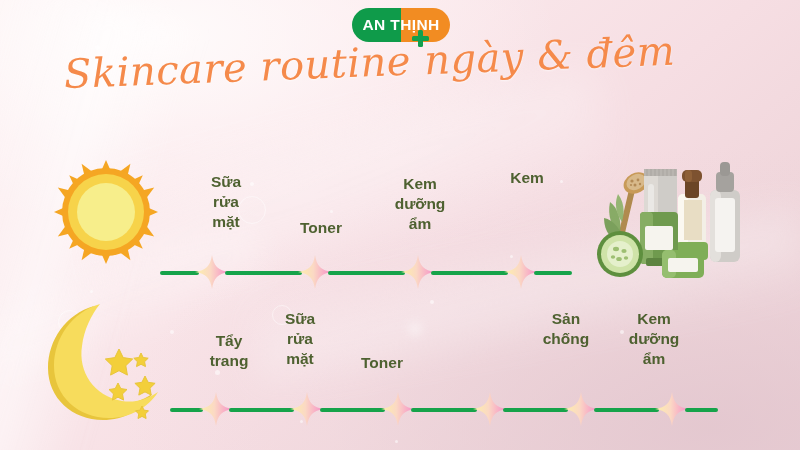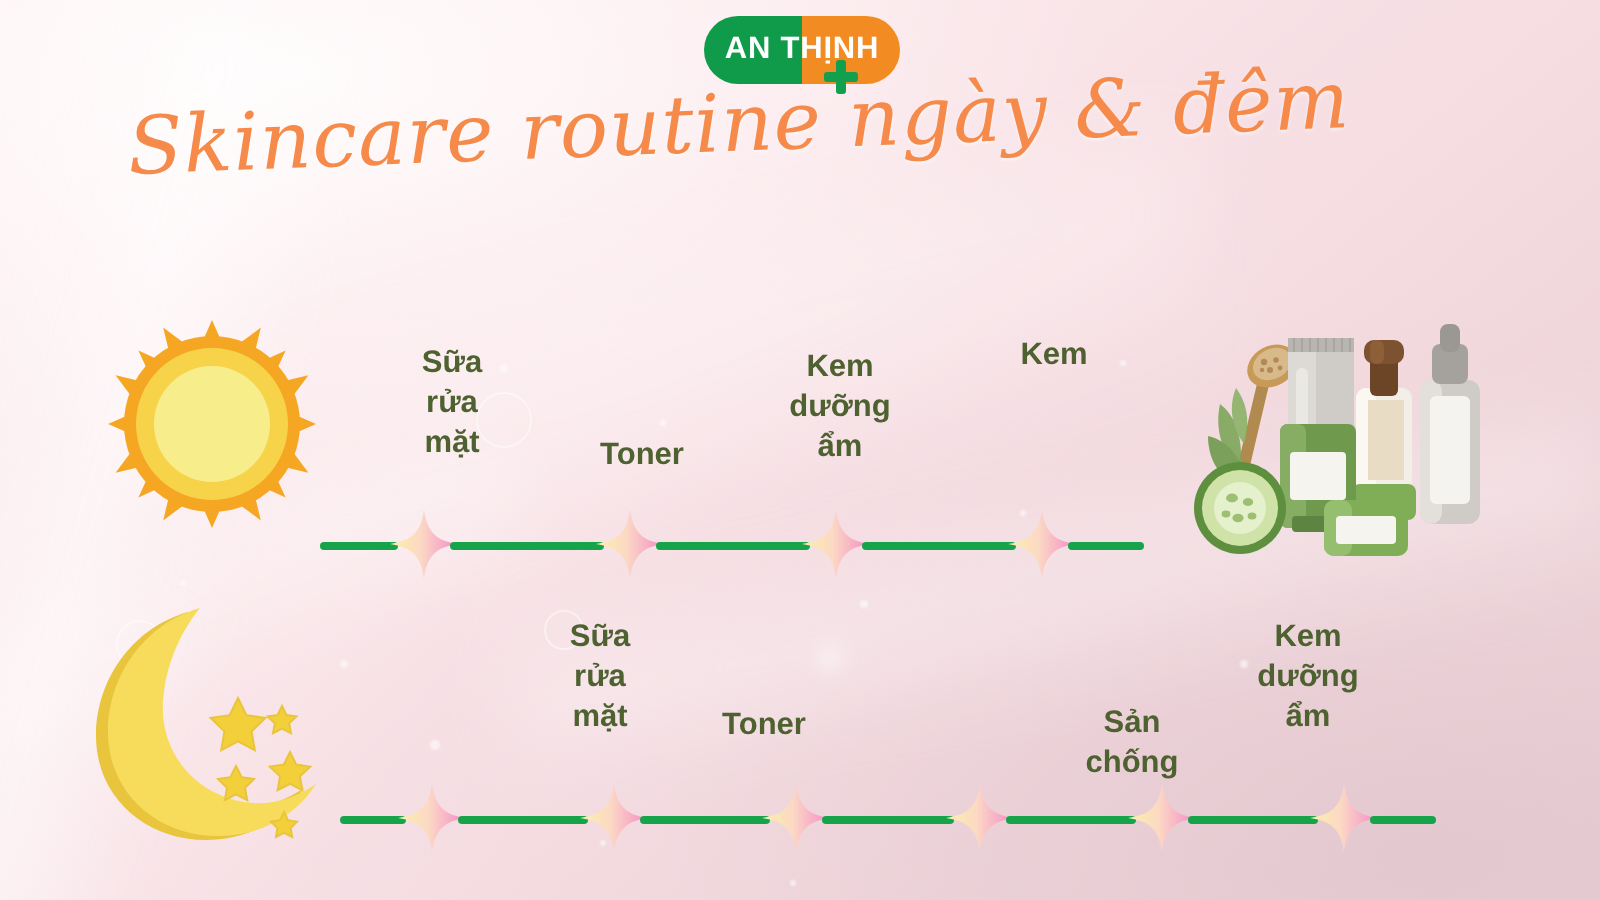--- a/index.html
+++ b/index.html
@@ -298,29 +298,33 @@
               <stop offset="0%" stop-color="#fdf0a8"></stop>
               <stop offset="45%" stop-color="#fbd9c4"></stop>
               <stop offset="100%" stop-color="#f58cc8"></stop>
             </linearGradient>
           </defs>
           <path d="M17 0 C18.6 11 23 15.4 34 17 C23 18.6 18.6 23 17 34 C15.4 23 11 18.6 0 17 C11 15.4 15.4 11 17 0 Z" fill="url(#sg4)"></path>
         </svg></div>
       <div class="dline" style="left:373.5px;width:38.5px;background:#16a34a"></div>
     </div>
 
+  <div class="step-label" style="left:198px;top:331px;width:62px;">
+    <div>Tẩy</div>
+    <div>trang</div>
+  </div>
   <div class="step-label" style="left:270px;top:309px;width:60px;">
     <div>Sữa</div>
     <div>rửa</div>
     <div>mặt</div>
   </div>
   <div class="step-label" style="left:346px;top:353px;width:72px;">
     <div>Toner</div>
   </div>
-  <div class="step-label" style="left:528px;top:309px;width:76px;margin-top:43px;">
+  <div class="step-label" style="left:528px;top:309px;width:76px;">
     <div>Sản</div>
     <div>chống</div>
   </div>
   <div class="step-label" style="left:616px;top:309px;width:76px;">
     <div>Kem</div>
     <div>dưỡng</div>
     <div>ẩm</div>
   </div>
 
   <div class="divider" id="night-divider" style="left:170px;top:392px;width:548px;">

